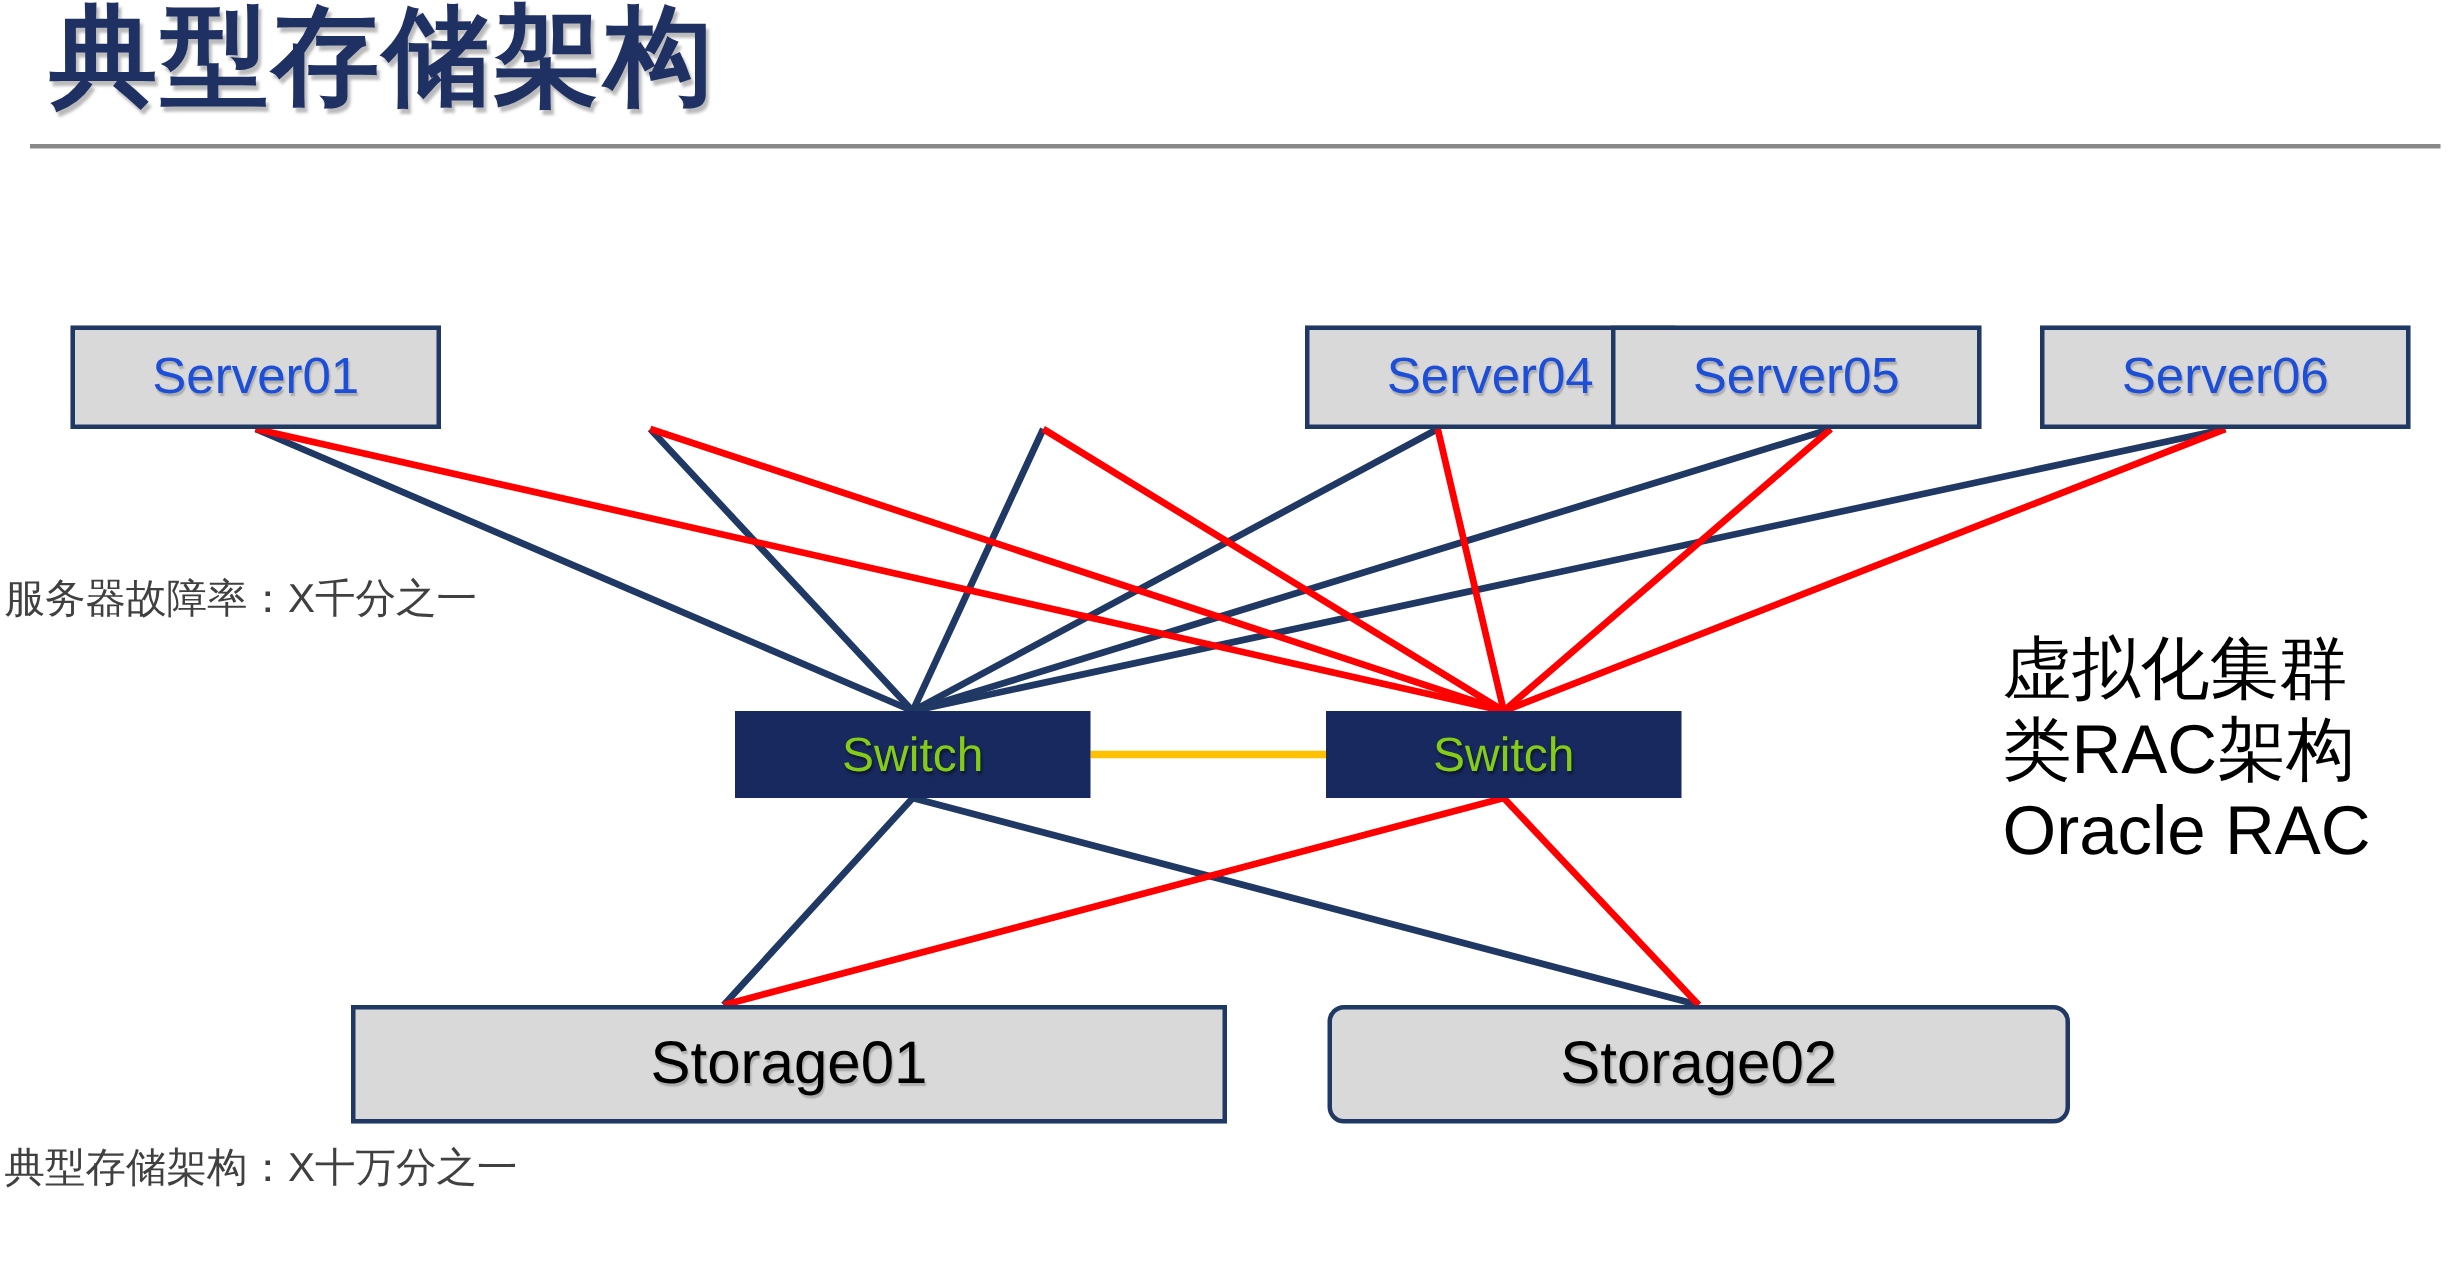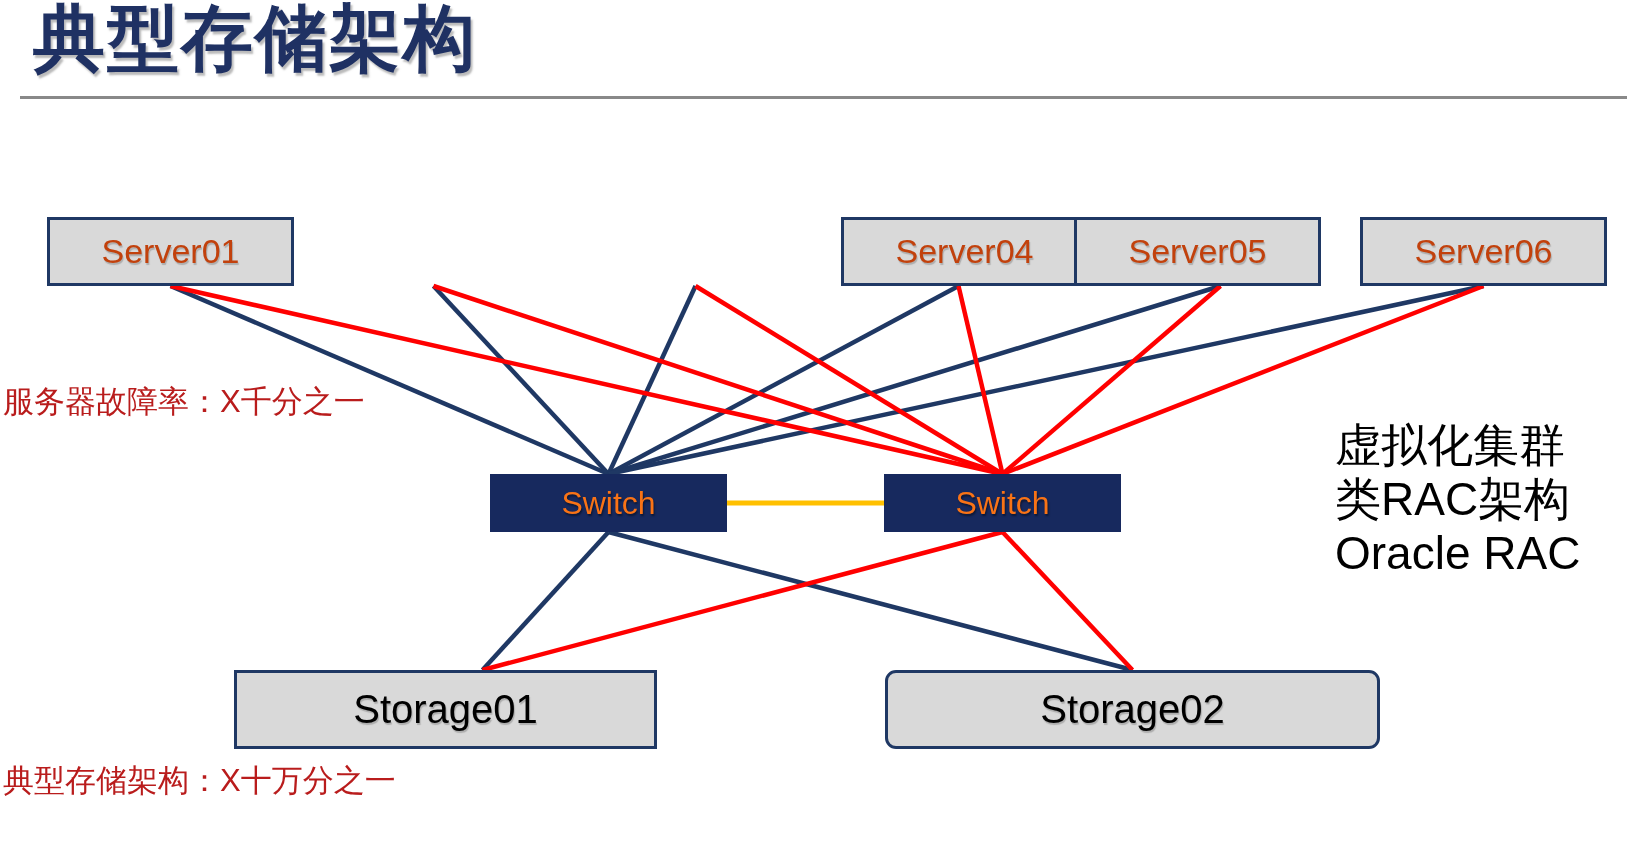--- a/index.html
+++ b/index.html
@@ -10,38 +10,38 @@
   }
   #page-title{
     position:absolute;left:33px;top:0px;font-size:72px;font-weight:700;line-height:1.08;
     letter-spacing:2px;text-shadow:2px 3px 2px rgba(130,130,130,0.55);
   }
   #divider{position:absolute;left:20px;top:96px;width:1607px;height:3px;}
   #lines-layer{position:absolute;left:0;top:0;width:1632px;height:847px;z-index:1;}
   .node{position:absolute;z-index:2;box-sizing:border-box;text-align:center;}
   .server{
     top:217px;width:247px;height:69px;border-style:solid;border-width:3px;
-    font-size:34px;line-height:63px;color:#c2410c;
+    font-size:34px;line-height:63px;color:#1d4ed8;
     text-shadow:1px 2px 1px rgba(120,120,120,0.45);
   }
   .server.p1{left:47px}.server.p2{left:310px}.server.p3{left:572px}
-  .server.p4{left:841px}.server.p5{left:1074px}.server.p6{left:1360px}
+  .server.p4{left:870px}.server.p5{left:1074px}.server.p6{left:1360px}
   .switch{
     top:474px;width:237px;height:58px;border:none;
-    font-size:32px;line-height:58px;color:#f97316;
+    font-size:32px;line-height:58px;color:#84cc16;
     text-shadow:1px 2px 2px rgba(0,0,0,0.45);
   }
   .switch.pL{left:490px}.switch.pR{left:884px}
   .storage{
     top:670px;height:79px;border-style:solid;border-width:3px;
     font-size:40px;line-height:73px;color:#000;
     text-shadow:1px 2px 1px rgba(120,120,120,0.45);
   }
-  .storage.p1{left:234px;width:423px}.storage.p2{left:885px;width:495px}
-  .side-label{position:absolute;font-size:31px;color:#b91c1c;white-space:nowrap;z-index:2;}
+  .storage.p1{left:234px;width:584px}.storage.p2{left:885px;width:495px}
+  .side-label{position:absolute;font-size:27px;color:#404040;white-space:nowrap;z-index:2;}
   #server-failure-label{left:3px;top:381px;}
   #storage-failure-label{left:3px;top:760px;}
   #cluster-note{
     position:absolute;left:1335px;top:418px;font-size:46px;line-height:54px;color:#000;z-index:2;
     white-space:nowrap;
   }
 </style>
 </head>
 <body>
 

